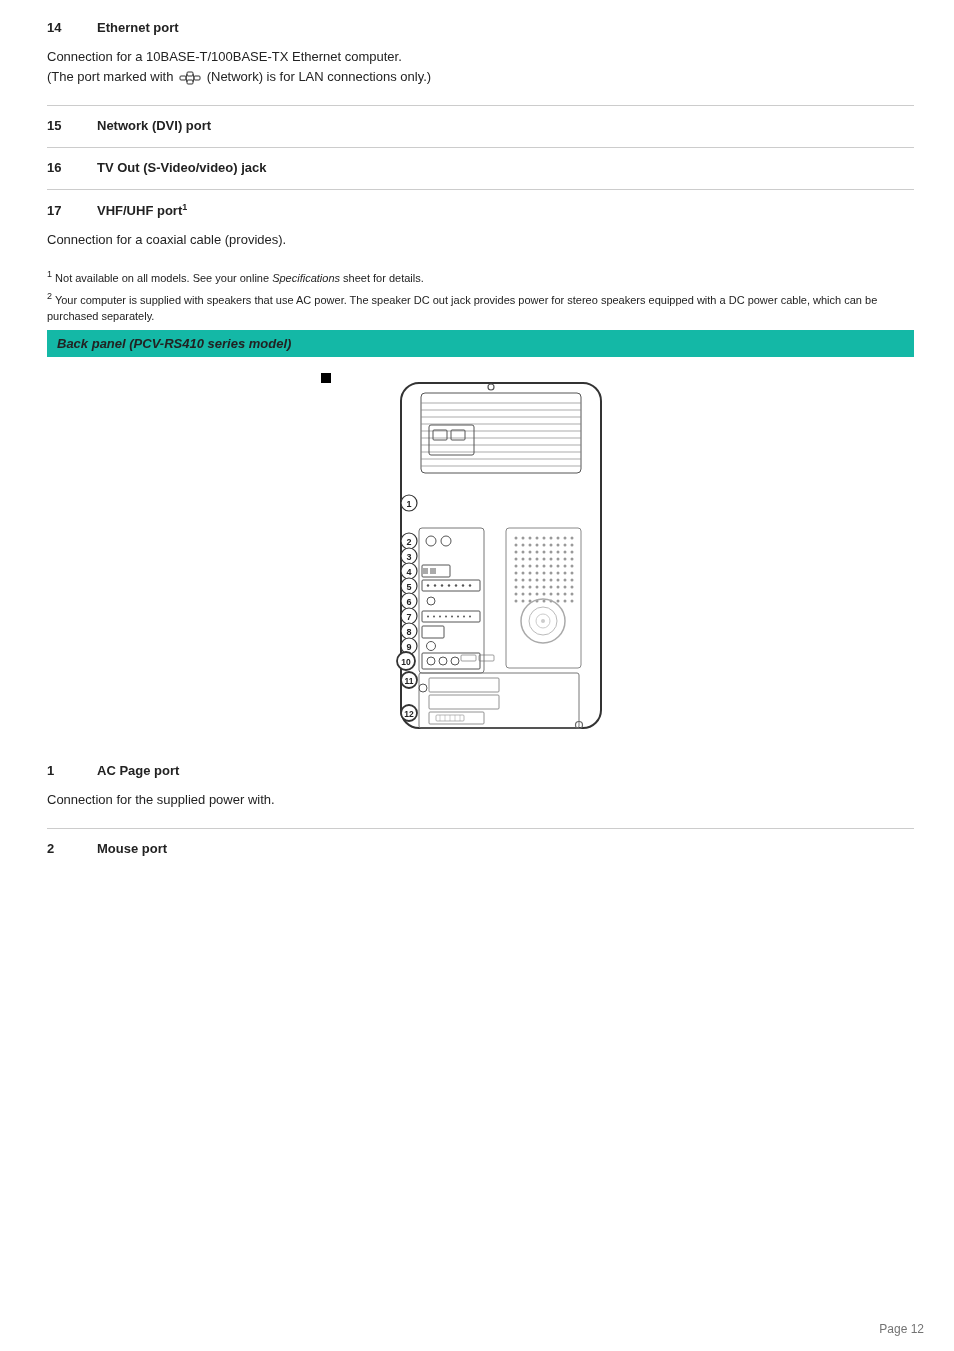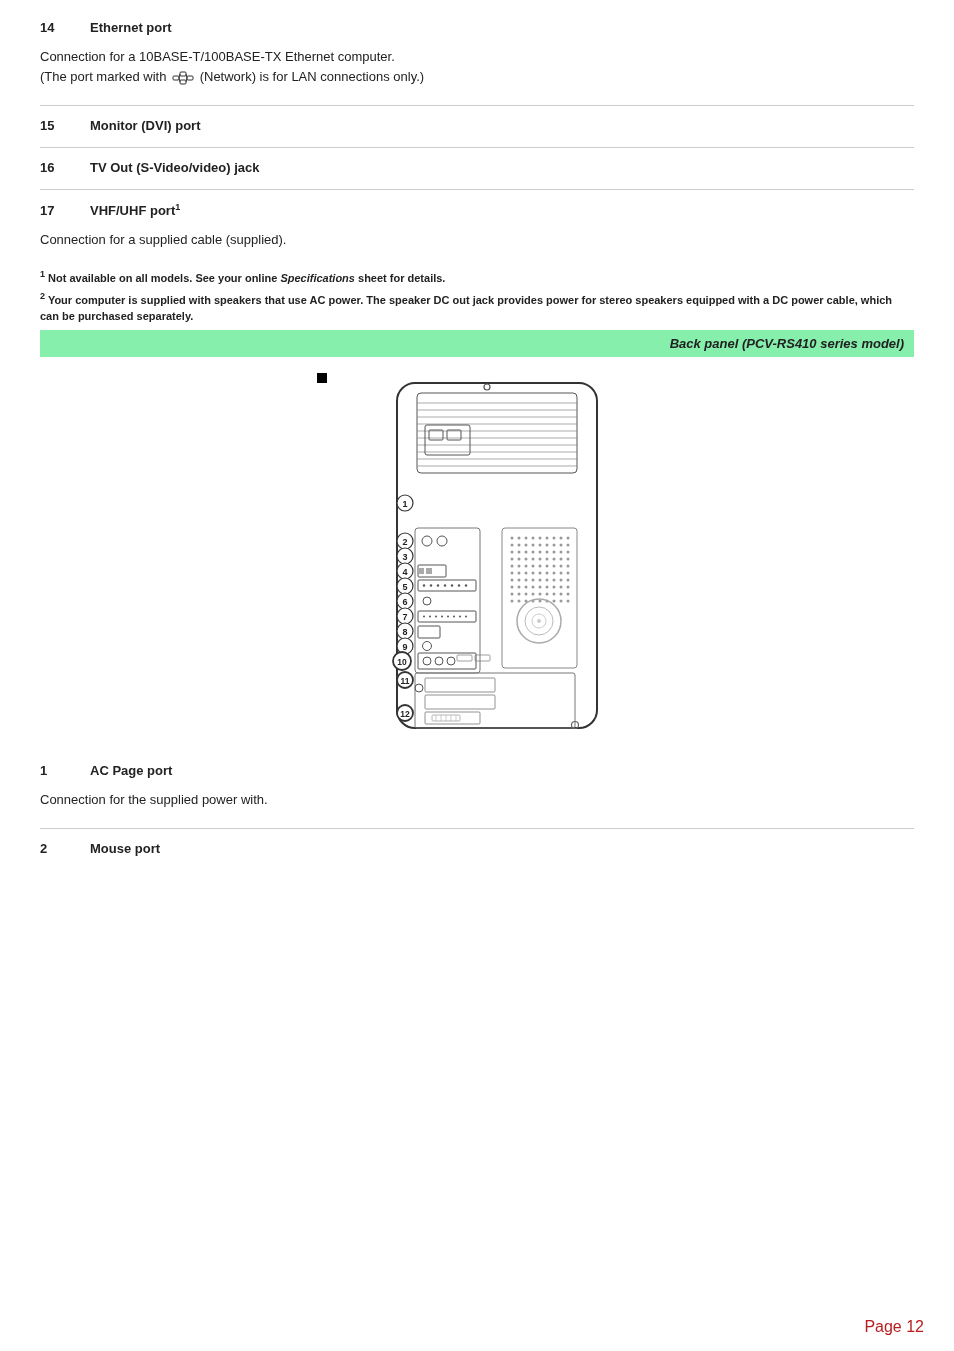--- a/index.html
+++ b/index.html
@@ -6,23 +6,24 @@
     body {
       font-family: Arial, Helvetica, sans-serif;
       font-size: 13px;
       color: #222;
       background: #fff;
       width: 954px;
       min-height: 1351px;
       position: relative;
     }
     .page-container {
-      padding: 20px 40px 40px 40px;
+      padding: 20px 40px 40px 24px;
       position: relative;
       min-height: 1351px;
+      margin-left: 23px;
     }
     .section {
       margin-bottom: 10px;
     }
     .section-header {
       display: flex;
       align-items: baseline;
       margin-bottom: 8px;
       padding-bottom: 4px;
     }
@@ -38,53 +39,51 @@
     .section-body {
       padding-left: 0px;
       margin-bottom: 18px;
       line-height: 1.5;
     }
     .footnote-section {
       margin-top: 8px;
       margin-bottom: 6px;
       font-size: 11px;
       line-height: 1.5;
-      font-weight: bold;
     }
     .footnote-line {
       margin-bottom: 4px;
     }
     .footnote-sup {
       font-size: 9px;
       vertical-align: super;
     }
     .italic { font-style: italic; }
     .back-panel-section {
-      background-color: #86efac;
+      background-color: #14b8a6;
       padding: 6px 10px;
       margin-bottom: 16px;
       font-weight: bold;
       font-style: italic;
       font-size: 13px;
-      text-align: right;
     }
     .diagram-container {
       display: flex;
       justify-content: center;
       margin: 10px 0 20px 0;
     }
     .diagram-svg {
       display: block;
     }
     .page-number-container {
       position: absolute;
       bottom: 15px;
       right: 30px;
-      font-size: 16px;
-      color: #b91c1c;
+      font-size: 12px;
+      color: #737373;
     }
     .hr-divider {
       border: none;
       border-top: 1px solid #ccc;
       margin: 6px 0 12px 0;
     }
   </style>
 </head>
 <body>
 
@@ -115,42 +114,42 @@
         (Network) is for LAN connections only.)
       </div>
     </div>
   </div>
 
   <hr class="hr-divider">
 
   <div class="section">
     <div class="section-header">
       <span class="section-number">15</span>
-      <span class="section-title">Monitor (DVI) port</span>
+      <span class="section-title">Network (DVI) port</span>
     </div>
   </div>
 
   <hr class="hr-divider">
 
   <div class="section">
     <div class="section-header">
       <span class="section-number">16</span>
       <span class="section-title">TV Out (S-Video/video) jack</span>
     </div>
   </div>
 
   <hr class="hr-divider">
 
   <div class="section">
     <div class="section-header">
       <span class="section-number">17</span>
       <span class="section-title">VHF/UHF port<sup style="font-size:9px;">1</sup></span>
     </div>
     <div class="section-body">
-      <span>Connection for a supplied cable (supplied).</span>
+      <span>Connection for a coaxial cable (provides).</span>
     </div>
   </div>
 
   <div class="footnote-section">
     <div class="footnote-line">
       <sup class="footnote-sup">1</sup>
       <span> Not available on all models. See your online </span>
       <span class="italic">Specifications</span>
       <span> sheet for details.</span>
     </div>

